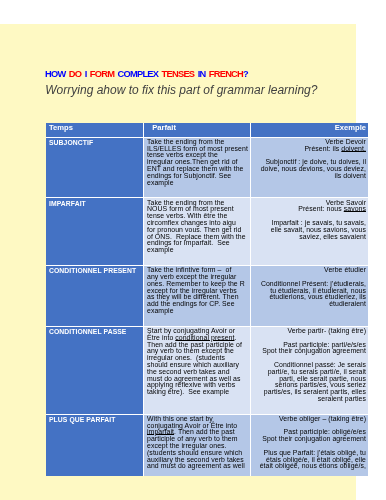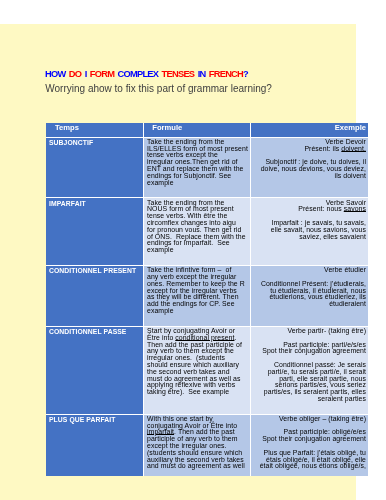--- a/index.html
+++ b/index.html
@@ -8,35 +8,35 @@
     font-family:"Liberation Sans", sans-serif;
   }
   .page{position:relative;width:356px;height:500px;background:#fef9c3;margin-top:24px;}
   .clip{position:absolute;left:0;top:0;width:386px;height:452.2px;overflow:hidden;}
 
   .title{position:absolute;left:45px;top:44.9px;font-size:9.3px;font-weight:bold;
          white-space:nowrap;letter-spacing:-0.75px;word-spacing:1.5px;}
   .w-blue{color:#0000ff;}
   .w-red{color:#ff0000;}
 
-  .sub{position:absolute;left:45.3px;font-size:10px;color:#404040;white-space:nowrap;}
+  .sub{position:absolute;left:45.3px;font-size:12px;color:#404040;white-space:nowrap;font-style:italic;}
   .sub1{top:59.2px;}
   .sub2{top:73.6px;}
 
   table.grammar{position:absolute;left:46px;top:99px;width:322px;
                 border-collapse:separate;border-spacing:0;table-layout:fixed;}
   table.grammar td,table.grammar th{
       vertical-align:top;padding:1.25px 2px 4.15px 3px;
       border-right:0.8px solid #ffffff;border-bottom:0.8px solid #ffffff;}
   table.grammar td:last-child,table.grammar th:last-child{border-right:0;text-align:right;}
   col.c1{width:98px;} col.c2{width:107px;} col.c3{width:117px;}
 
   thead th{background:#4472c4;color:#ffffff;font-size:7.6px;font-weight:bold;
            text-align:left;height:8.2px;line-height:7px;padding-top:2.6px;padding-bottom:2.6px;}
-  thead th:nth-child(1){padding-left:9px;}
+  thead th:nth-child(1){padding-left:3px;}
   thead th:nth-child(2){padding-left:8.3px;}
   thead th:nth-child(3){padding-left:5.6px;}
   td.tense{background:#4472c4;color:#ffffff;font-size:6.8px;font-weight:bold;
            letter-spacing:0.08px;line-height:7.05px;}
   td.formule,td.exemple{color:#000000;font-size:6.9px;letter-spacing:0.07px;line-height:6.8px;white-space:pre;}
   tr.odd td.formule,tr.odd td.exemple{background:#b4c7e7;}
   tr.even td.formule,tr.even td.exemple{background:#d9e2f3;}
   .u{text-decoration:underline;text-underline-offset:0px;text-decoration-thickness:0.6px;}
   .ln{display:block;height:6.8px;overflow:visible;}
   .ln.blank{height:6.8px;}
@@ -53,21 +53,21 @@
 
   <table class="grammar">
     <colgroup>
           <col class="c1">
           <col class="c2">
           <col class="c3">
         </colgroup>
     <thead>
       <tr>
         <th>Temps</th>
-        <th>Formule</th>
+        <th>Parfait</th>
         <th>Exemple</th>
       </tr>
     </thead>
     <tbody>
           <tr class="odd">
             <td class="tense">SUBJONCTIF</td>
             <td class="formule"><span class="ln">Take the ending from the</span><span class="ln">ILS/ELLES form of most present</span><span class="ln">tense verbs except the</span><span class="ln">irregular ones.Then get rid of</span><span class="ln">ENT and replace them with the</span><span class="ln">endings for Subjonctif. See</span><span class="ln">example</span><span class="ln blank" style="visibility: hidden;">&nbsp;</span></td>
             <td class="exemple"><span class="ln"><span>Verbe Devoir</span></span><span class="ln"><span>Présent: ils </span><span class="u">doivent.</span></span><span class="ln blank" style="visibility: hidden;">&nbsp;</span><span class="ln"><span>Subjonctif : je doive, tu doives, il</span></span><span class="ln"><span>doive, nous devions, vous deviez,</span></span><span class="ln"><span>ils doivent</span></span><span class="ln blank" style="visibility: hidden;">&nbsp;</span></td>
           </tr>
           <tr class="even">

